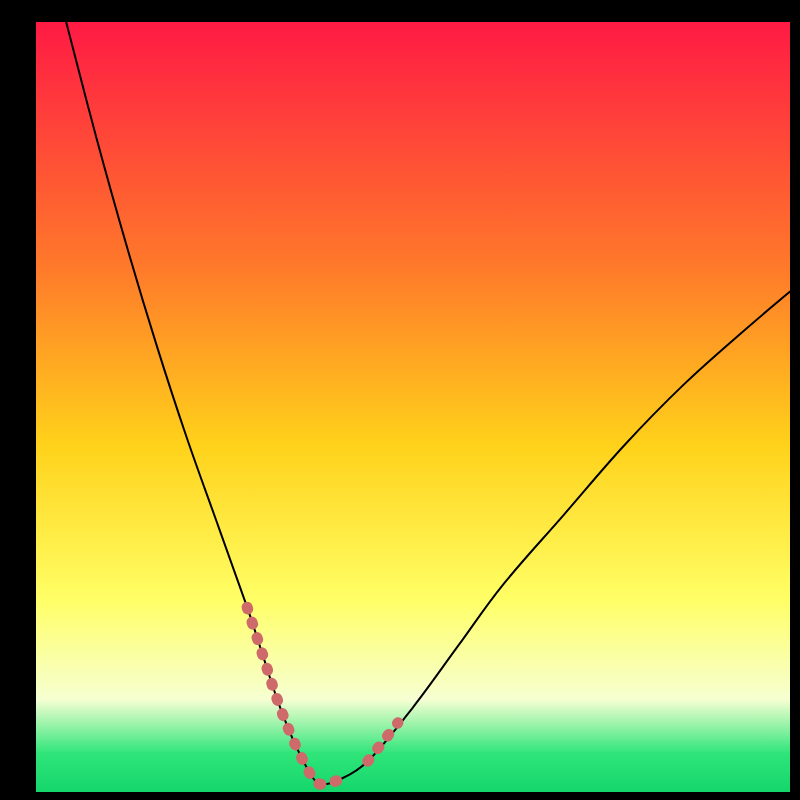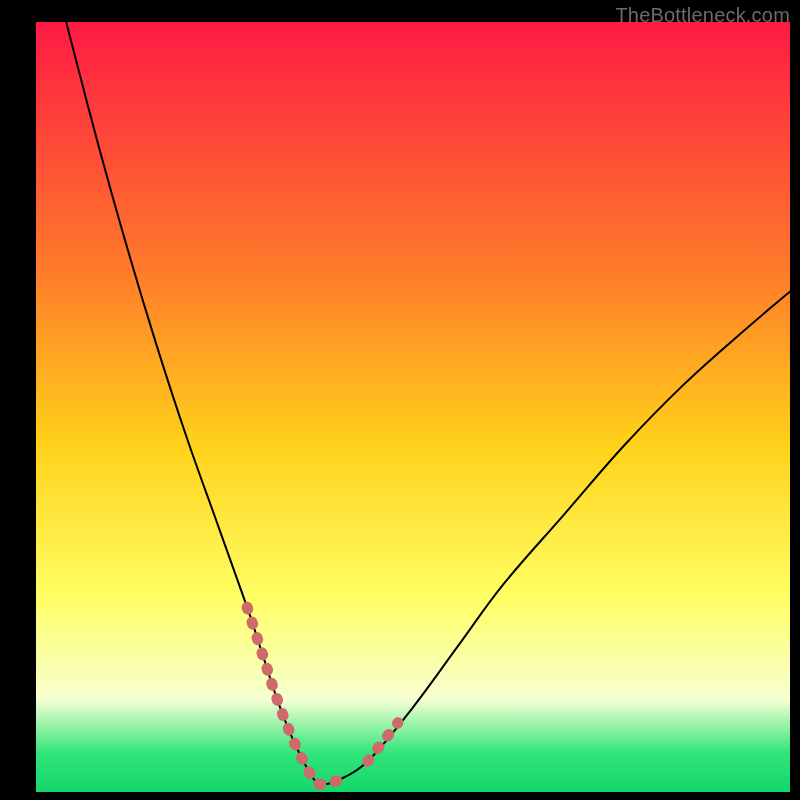--- a/index.html
+++ b/index.html
@@ -31,21 +31,20 @@
   svg.plot {
     position: absolute;
     left: 0;
     top: 0;
   }
 </style>
 </head>
 <body>
 
 <div class="stage">
-  <div class="watermark">TheBottleneck.com</div>
   <svg class="plot" width="800" height="800" viewBox="0 0 800 800">
     <defs>
       <linearGradient id="bg-grad" x1="0" y1="0" x2="0" y2="1">
         <stop id="g0" offset="0%" stop-color="#ff1a44"></stop>
         <stop id="g1" offset="32%" stop-color="#ff7a2a"></stop>
         <stop id="g2" offset="55%" stop-color="#ffd21a"></stop>
         <stop id="g3" offset="75%" stop-color="#ffff66"></stop>
         <stop id="g4" offset="88%" stop-color="#f6ffd2"></stop>
         <stop id="g5" offset="95%" stop-color="#2fe57a"></stop>
         <stop id="g6" offset="100%" stop-color="#14d66b"></stop>

